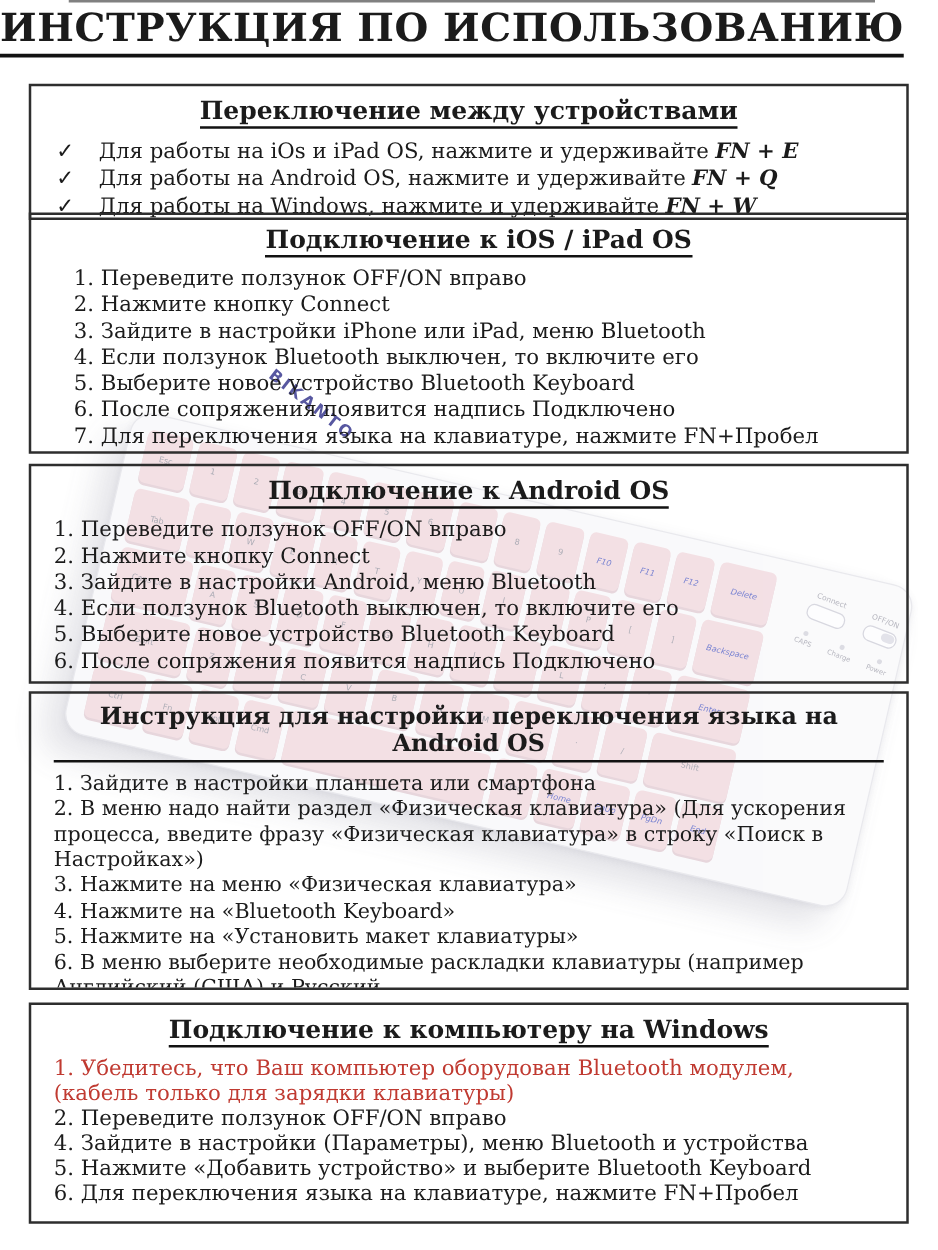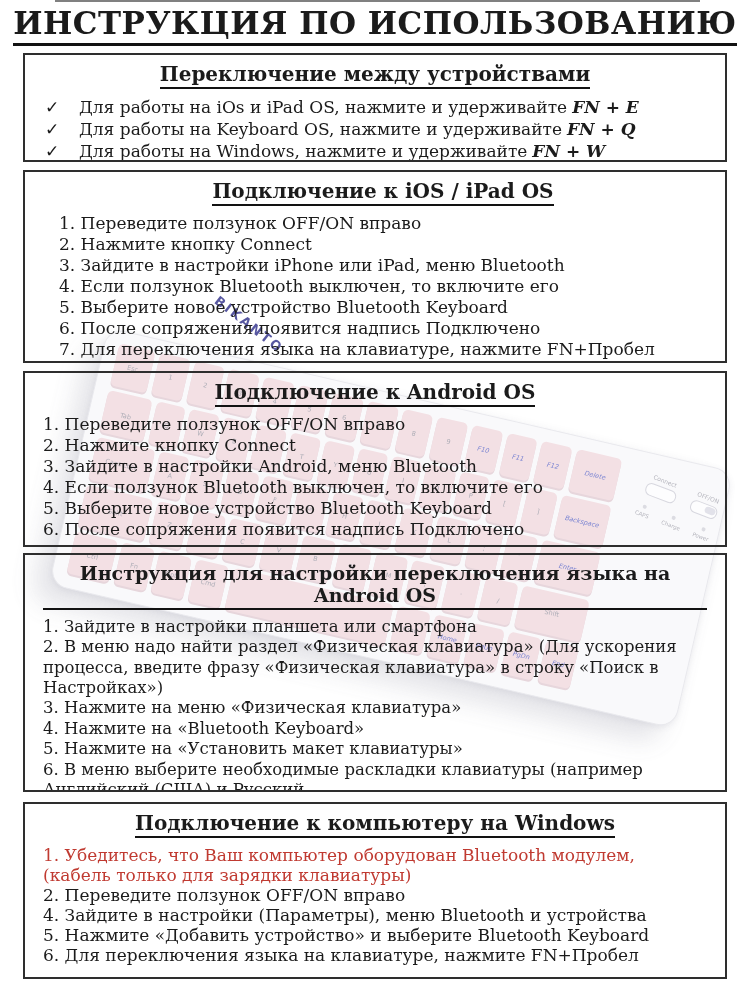--- a/index.html
+++ b/index.html
@@ -5,21 +5,21 @@
   html,body{margin:0;padding:0;}
   body{
     width:750px;height:1000px;position:relative;overflow:hidden;
     background:#ffffff;
     font-family:"DejaVu Serif", serif;
     color:#1b1b1b;
   }
   
   .scan-line{position:absolute;left:55px;top:0;width:645px;height:2px;background:#4a4a4a;opacity:.7;z-index:3;}
   
-  .title-wrap{position:absolute;top:6px;left:0;width:750px;text-align:center;z-index:4;}
+  .title-wrap{position:absolute;top:6px;left:0;width:750px;z-index:4;}
   .title{
     display:inline-block;font-size:31px;font-weight:bold;letter-spacing:.5px;
     border-bottom:3px solid #121212;padding-bottom:3px;line-height:1.1;
   }
   
   .kb-layer{position:absolute;inset:0;z-index:1;}
   .kb-body{
     position:absolute;left:70px;top:396px;width:642px;height:264px;
     transform:rotate(13deg);
     border-radius:18px;background:#f8f8fa;border:1px solid #e1e1e7;
@@ -50,21 +50,21 @@
     position:absolute;left:221px;top:293px;transform:rotate(38deg);transform-origin:left top;
     font-family:"DejaVu Sans",sans-serif;font-weight:bold;font-size:13px;letter-spacing:2.5px;
     color:#33338c;opacity:.82;z-index:2;
   }
   
   .box{
     position:absolute;left:23px;width:704px;box-sizing:border-box;
     border:2px solid #2e2e2e;background:transparent;z-index:3;
     padding:6px 18px;overflow:hidden;
   }
-  #sec0{top:53px;height:109px;}
+  #sec0{top:67px;height:109px;}
   #sec1{top:170px;height:193px;padding-left:34px;}
   #sec2{top:371px;height:176px;}
   #sec3{top:553px;height:239px;}
   #sec4{top:802px;height:177px;}
   .box-header{text-align:center;margin:2px 0 7px 0;}
   .box-header span{
     display:inline-block;font-weight:bold;font-size:20px;line-height:1.15;
     border-bottom:2px solid #121212;padding-bottom:1px;
   }
   #sec3 .box-header span{font-size:19px;}
@@ -199,21 +199,21 @@
     <span>Переключение между устройствами</span>
   </div>
   <div class="items">
       <div class="item check-item">
         <span class="check">✓</span>
         <span>Для работы на iOs и iPad OS, нажмите и удерживайте</span>
         <b>FN + E</b>
       </div>
       <div class="item check-item">
         <span class="check">✓</span>
-        <span>Для работы на Keyboard OS, нажмите и удерживайте</span>
+        <span>Для работы на Android OS, нажмите и удерживайте</span>
         <b>FN + Q</b>
       </div>
       <div class="item check-item">
         <span class="check">✓</span>
         <span>Для работы на Windows, нажмите и удерживайте</span>
         <b>FN + W</b>
       </div>
     </div>
 </div>
 

